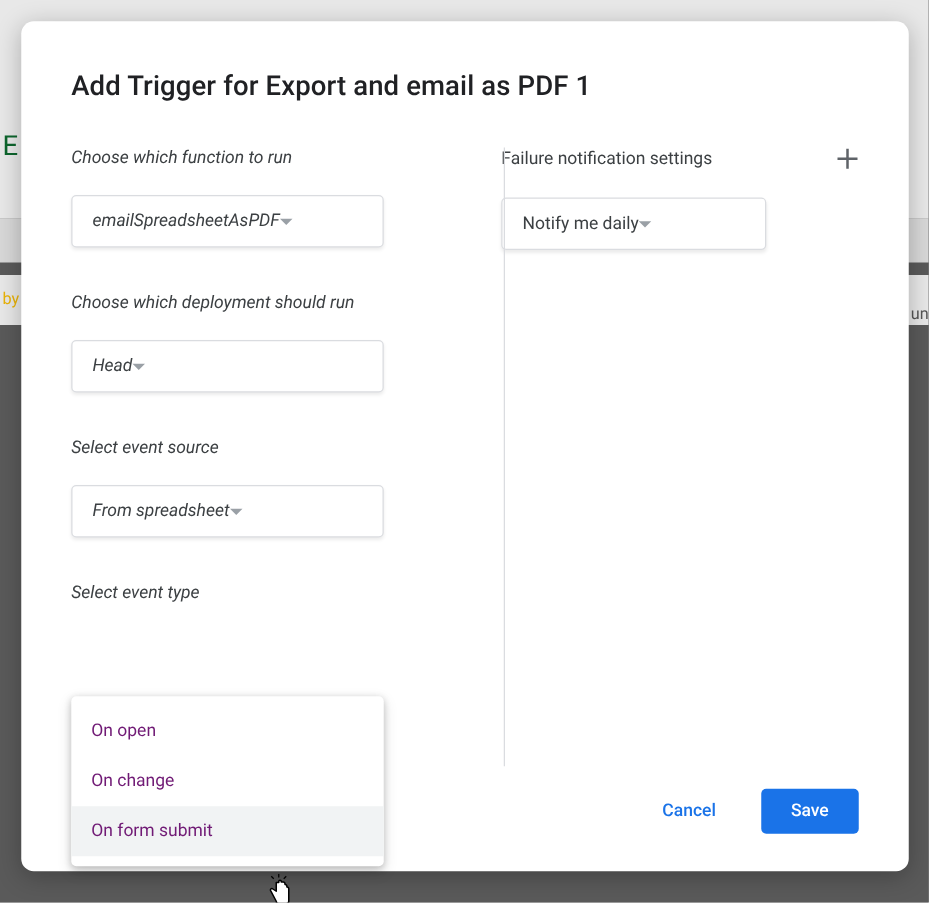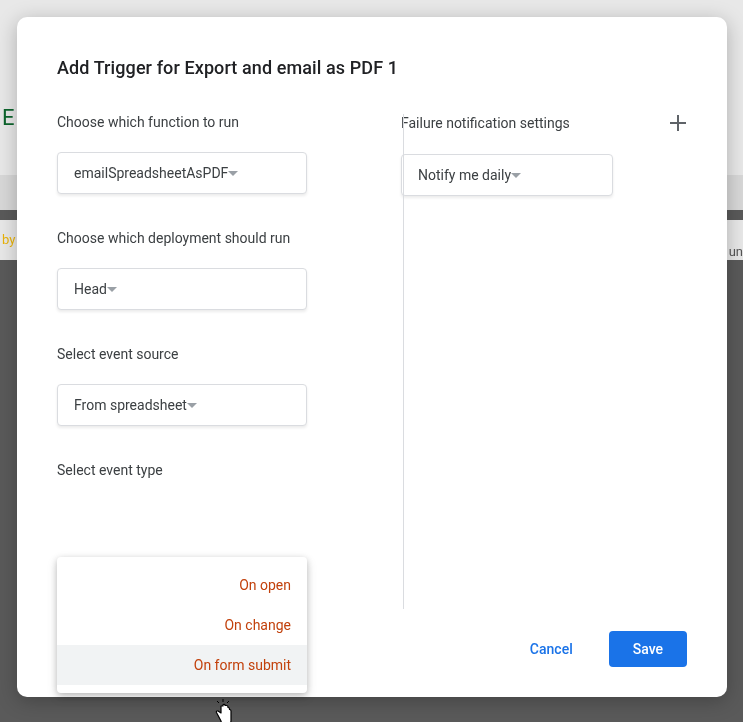--- a/index.html
+++ b/index.html
@@ -71,21 +71,21 @@
       top: 17px;
       left: 17px;
       width: 710px;
       height: 680px;
       background: #fff;
       border-radius: 10px;
       box-shadow: 0 4px 20px rgba(0,0,0,0.25);
       padding: 40px 40px 30px 40px;
     }
     .dialog-title {
-      font-size: 18px;
+      font-size: 22px;
       font-weight: 500;
       color: #202124;
       margin-bottom: 36px;
       letter-spacing: 0.1px;
     }
     .columns {
       display: flex;
       position: relative;
     }
     .col-left {
@@ -99,20 +99,21 @@
     .divider {
       position: absolute;
       left: 346px;
       top: 0;
       width: 1px;
       height: 495px;
       background: #dadce0;
     }
     .field-group {
       margin-bottom: 36px;
+      font-style: italic;
     }
     .field-label {
       font-size: 14px;
       color: #3c4043;
       margin-bottom: 22px;
       display: block;
     }
     .right-header {
       display: flex;
       justify-content: space-between;
@@ -179,23 +180,22 @@
       width: 250px;
       background: #fff;
       border-radius: 4px;
       box-shadow: 0 2px 6px rgba(0,0,0,0.2), 0 4px 12px rgba(0,0,0,0.12);
       padding: 8px 0;
       z-index: 10;
     }
     .dropdown-item {
       padding: 12px 16px;
       font-size: 14px;
-      color: #c2410c;
-      cursor: pointer;
-      text-align: right;
+      color: #701a75;
+      cursor: pointer;
     }
     .dropdown-item.hovered {
       background: #f1f3f4;
     }
     .cursor-hand {
       position: absolute;
       left: 196px;
       top: 682px;
       z-index: 20;
       pointer-events: none;

